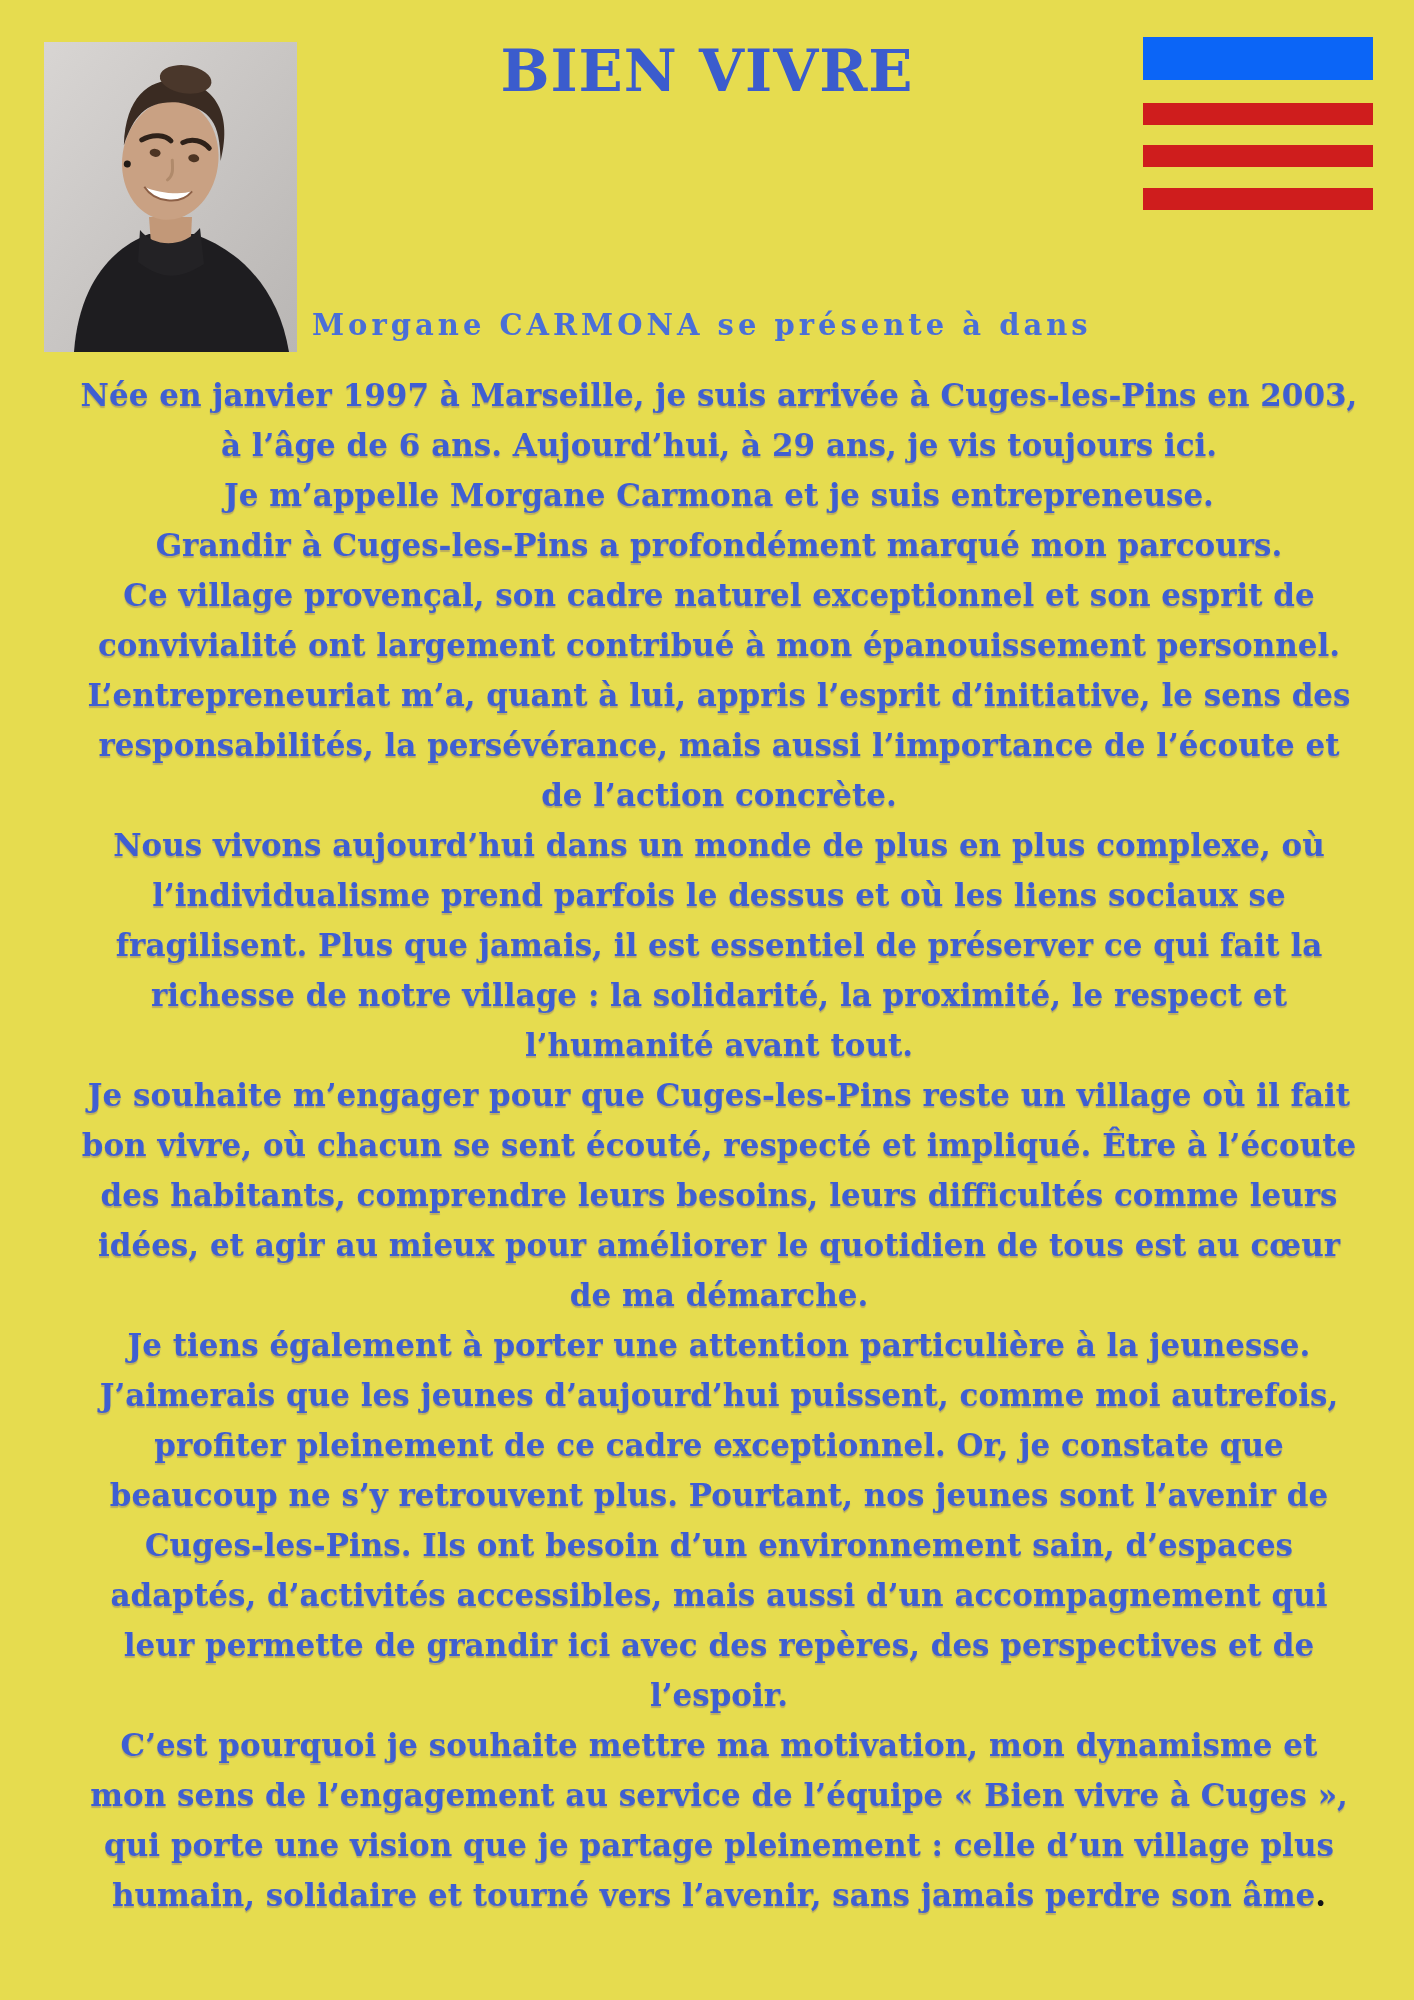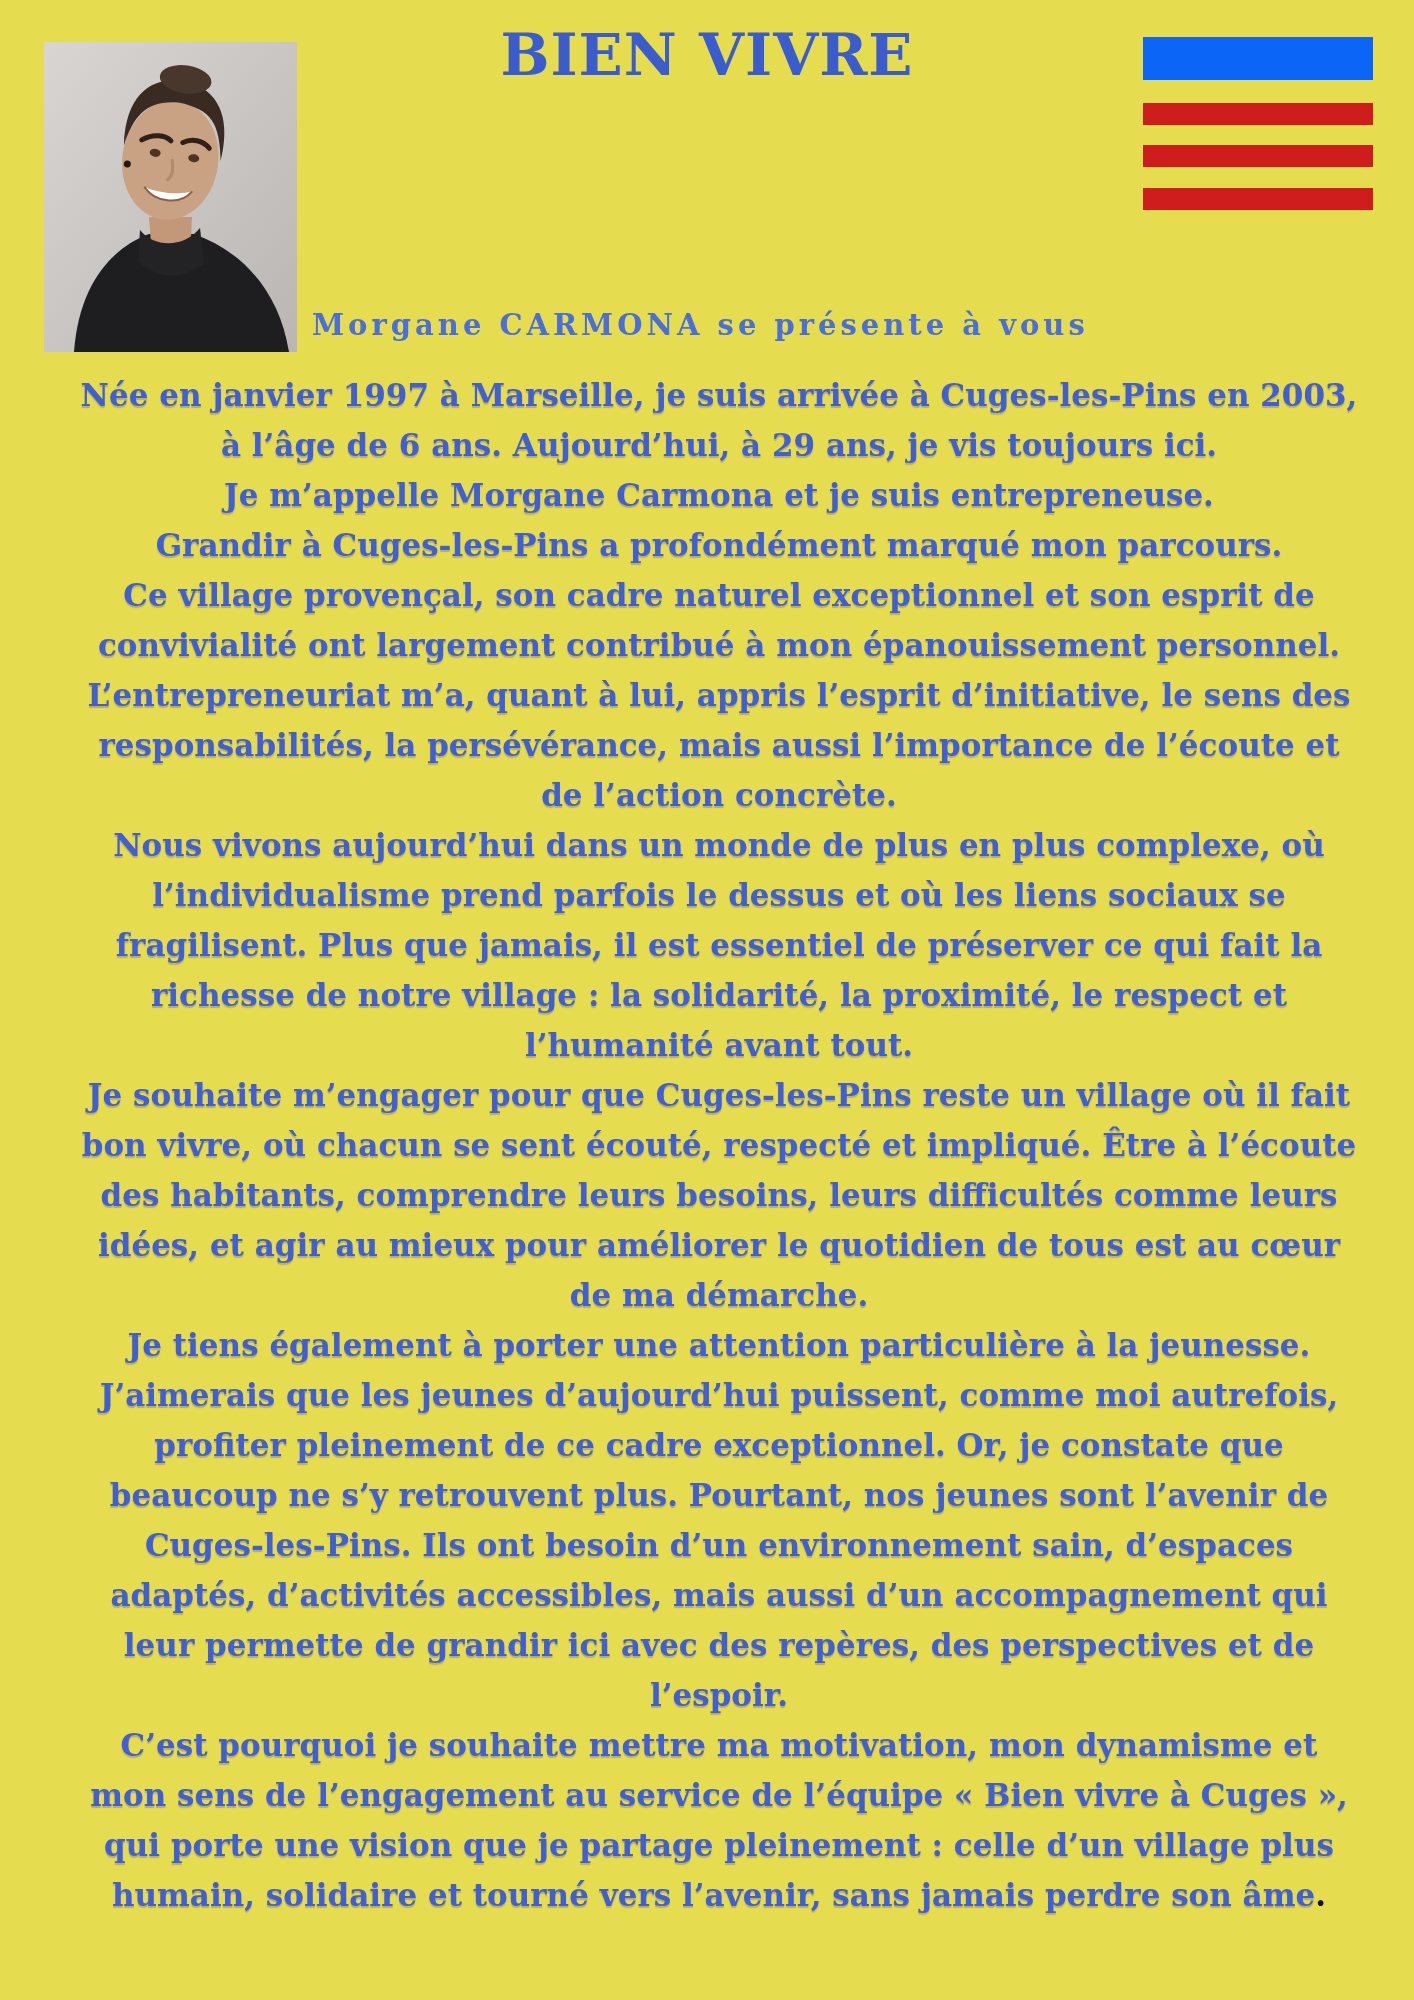--- a/index.html
+++ b/index.html
@@ -25,21 +25,21 @@
     top: 42px;
     width: 253px;
     height: 310px;
     overflow: hidden;
   }
   .photo-frame svg { display: block; }
 
   .title-block {
     position: absolute;
     left: 0;
-    top: 14px;
+    top: 30px;
     width: 1414px;
     text-align: center;
     color: #3b5ccd;
     font-weight: bold;
     font-size: 58px;
     line-height: 82px;
     letter-spacing: 1px;
   }
 
   .flag {
@@ -138,21 +138,21 @@
     <div>BIEN VIVRE</div>
   </div>
 
   <div class="flag">
     <div class="stripe stripe-blue"></div>
     <div class="stripe stripe-red1"></div>
     <div class="stripe stripe-red2"></div>
     <div class="stripe stripe-red3"></div>
   </div>
 
-  <div class="subtitle">Morgane CARMONA se présente à vous</div>
+  <div class="subtitle">Morgane CARMONA se présente à dans</div>
 
   <div class="body-text"><span>Née en janvier 1997 à Marseille, je suis arrivée à Cuges-les-Pins en 2003,
 à l’âge de 6 ans. Aujourd’hui, à 29 ans, je vis toujours ici.
 Je m’appelle Morgane Carmona et je suis entrepreneuse.
 Grandir à Cuges-les-Pins a profondément marqué mon parcours.
 Ce village provençal, son cadre naturel exceptionnel et son esprit de
 convivialité ont largement contribué à mon épanouissement personnel.
 L’entrepreneuriat m’a, quant à lui, appris l’esprit d’initiative, le sens des
 responsabilités, la persévérance, mais aussi l’importance de l’écoute et
 de l’action concrète.

